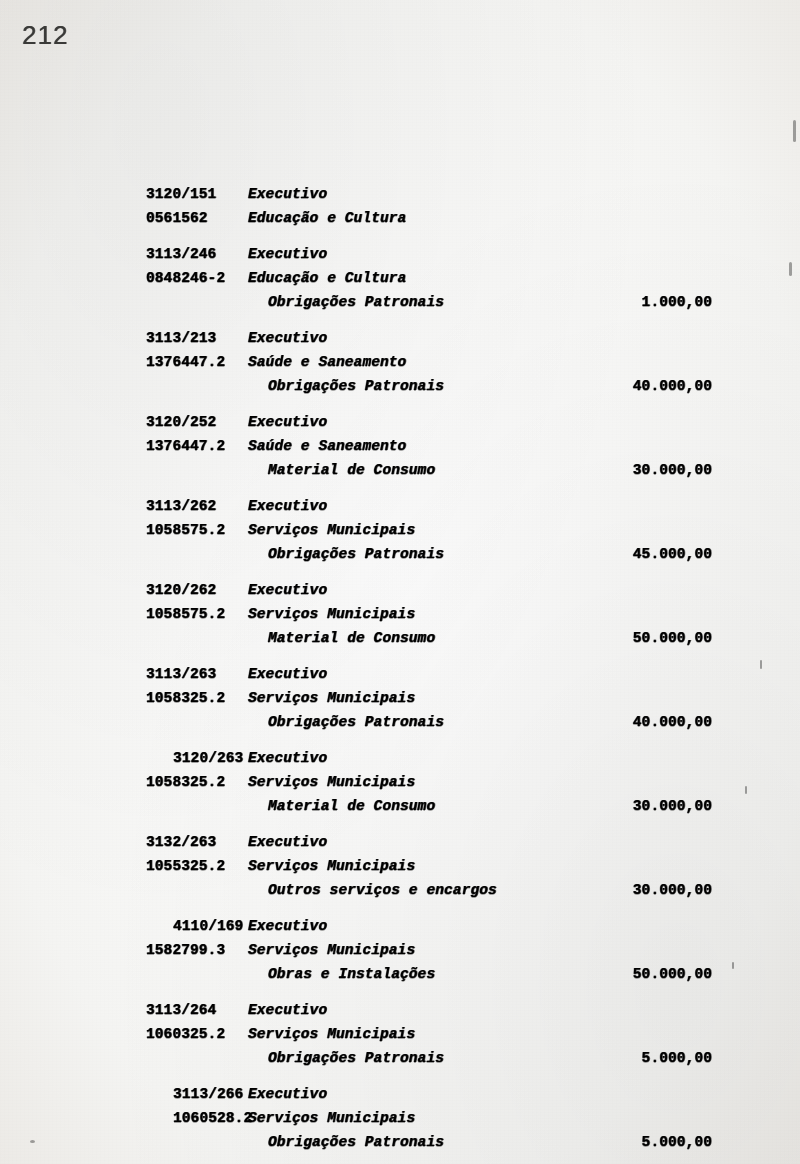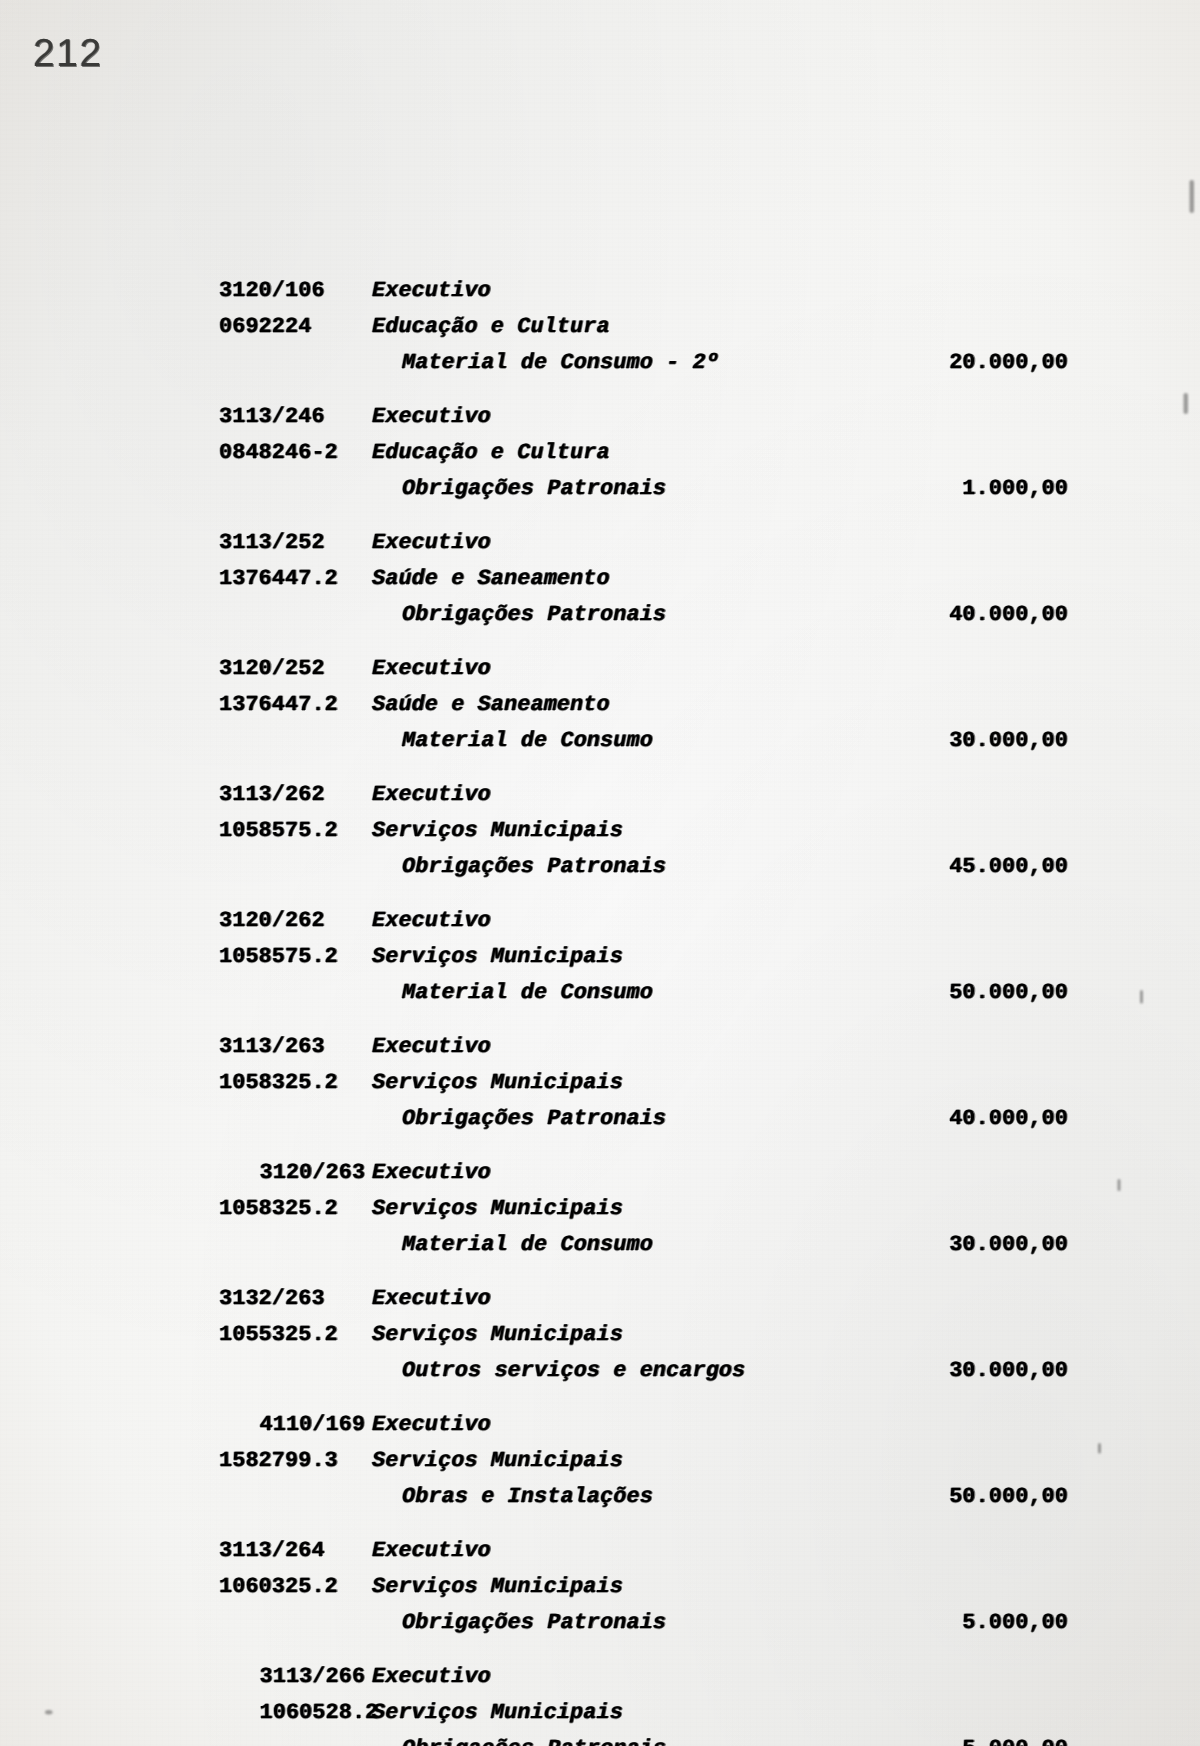--- a/index.html
+++ b/index.html
@@ -110,49 +110,45 @@
 <body>
 
 <div class="page">
   <div class="grain"></div>
 
   <div class="page-number">212</div>
 
   <div class="entries" id="entries">
       <div class="entry">
         <div class="line">
-          <span class="code">3120/106</span>
-          <span class="desc">Executivo</span>
-        </div>
-        <div class="line">
-          <span class="code">0692224</span>
+          <span class="code">3120/151</span>
+          <span class="desc">Executivo</span>
+        </div>
+        <div class="line">
+          <span class="code">0561562</span>
           <span class="desc">Educação e Cultura</span>
-        </div>
-        <div class="line">
-          <span class="desc sub">Material de Consumo - 2º</span>
-          <span class="amount"><span class="amount-inner">20.000,00</span></span>
         </div>
       </div>
       <div class="entry">
         <div class="line">
           <span class="code">3113/246</span>
           <span class="desc">Executivo</span>
         </div>
         <div class="line">
           <span class="code">0848246-2</span>
           <span class="desc">Educação e Cultura</span>
         </div>
         <div class="line">
           <span class="desc sub">Obrigações Patronais</span>
           <span class="amount"><span class="amount-inner">1.000,00</span></span>
         </div>
       </div>
       <div class="entry">
         <div class="line">
-          <span class="code">3113/252</span>
+          <span class="code">3113/213</span>
           <span class="desc">Executivo</span>
         </div>
         <div class="line">
           <span class="code">1376447.2</span>
           <span class="desc">Saúde e Saneamento</span>
         </div>
         <div class="line">
           <span class="desc sub">Obrigações Patronais</span>
           <span class="amount"><span class="amount-inner">40.000,00</span></span>
         </div>

